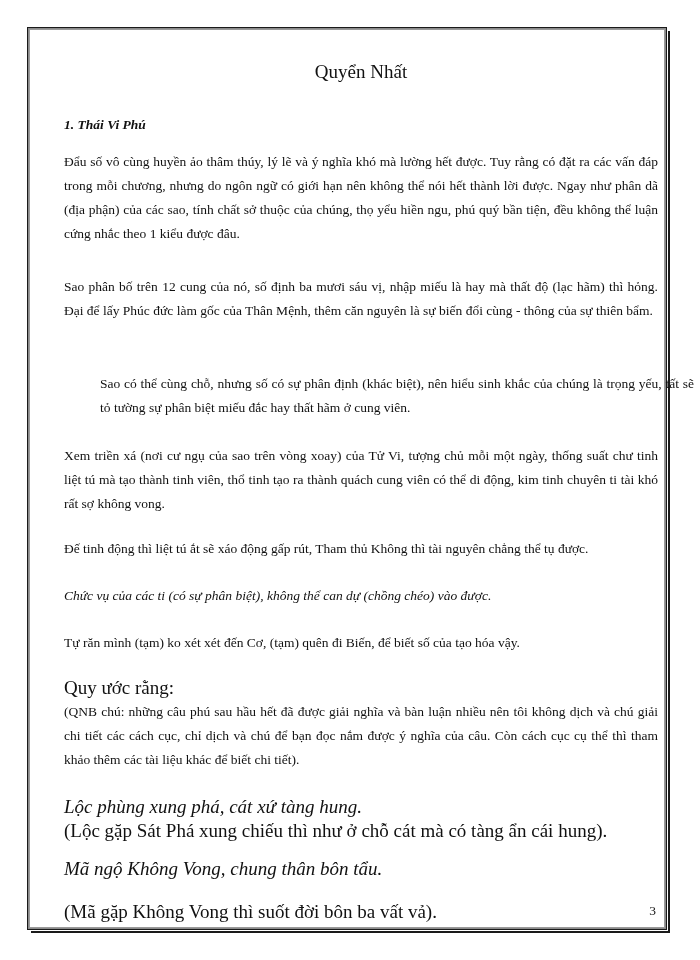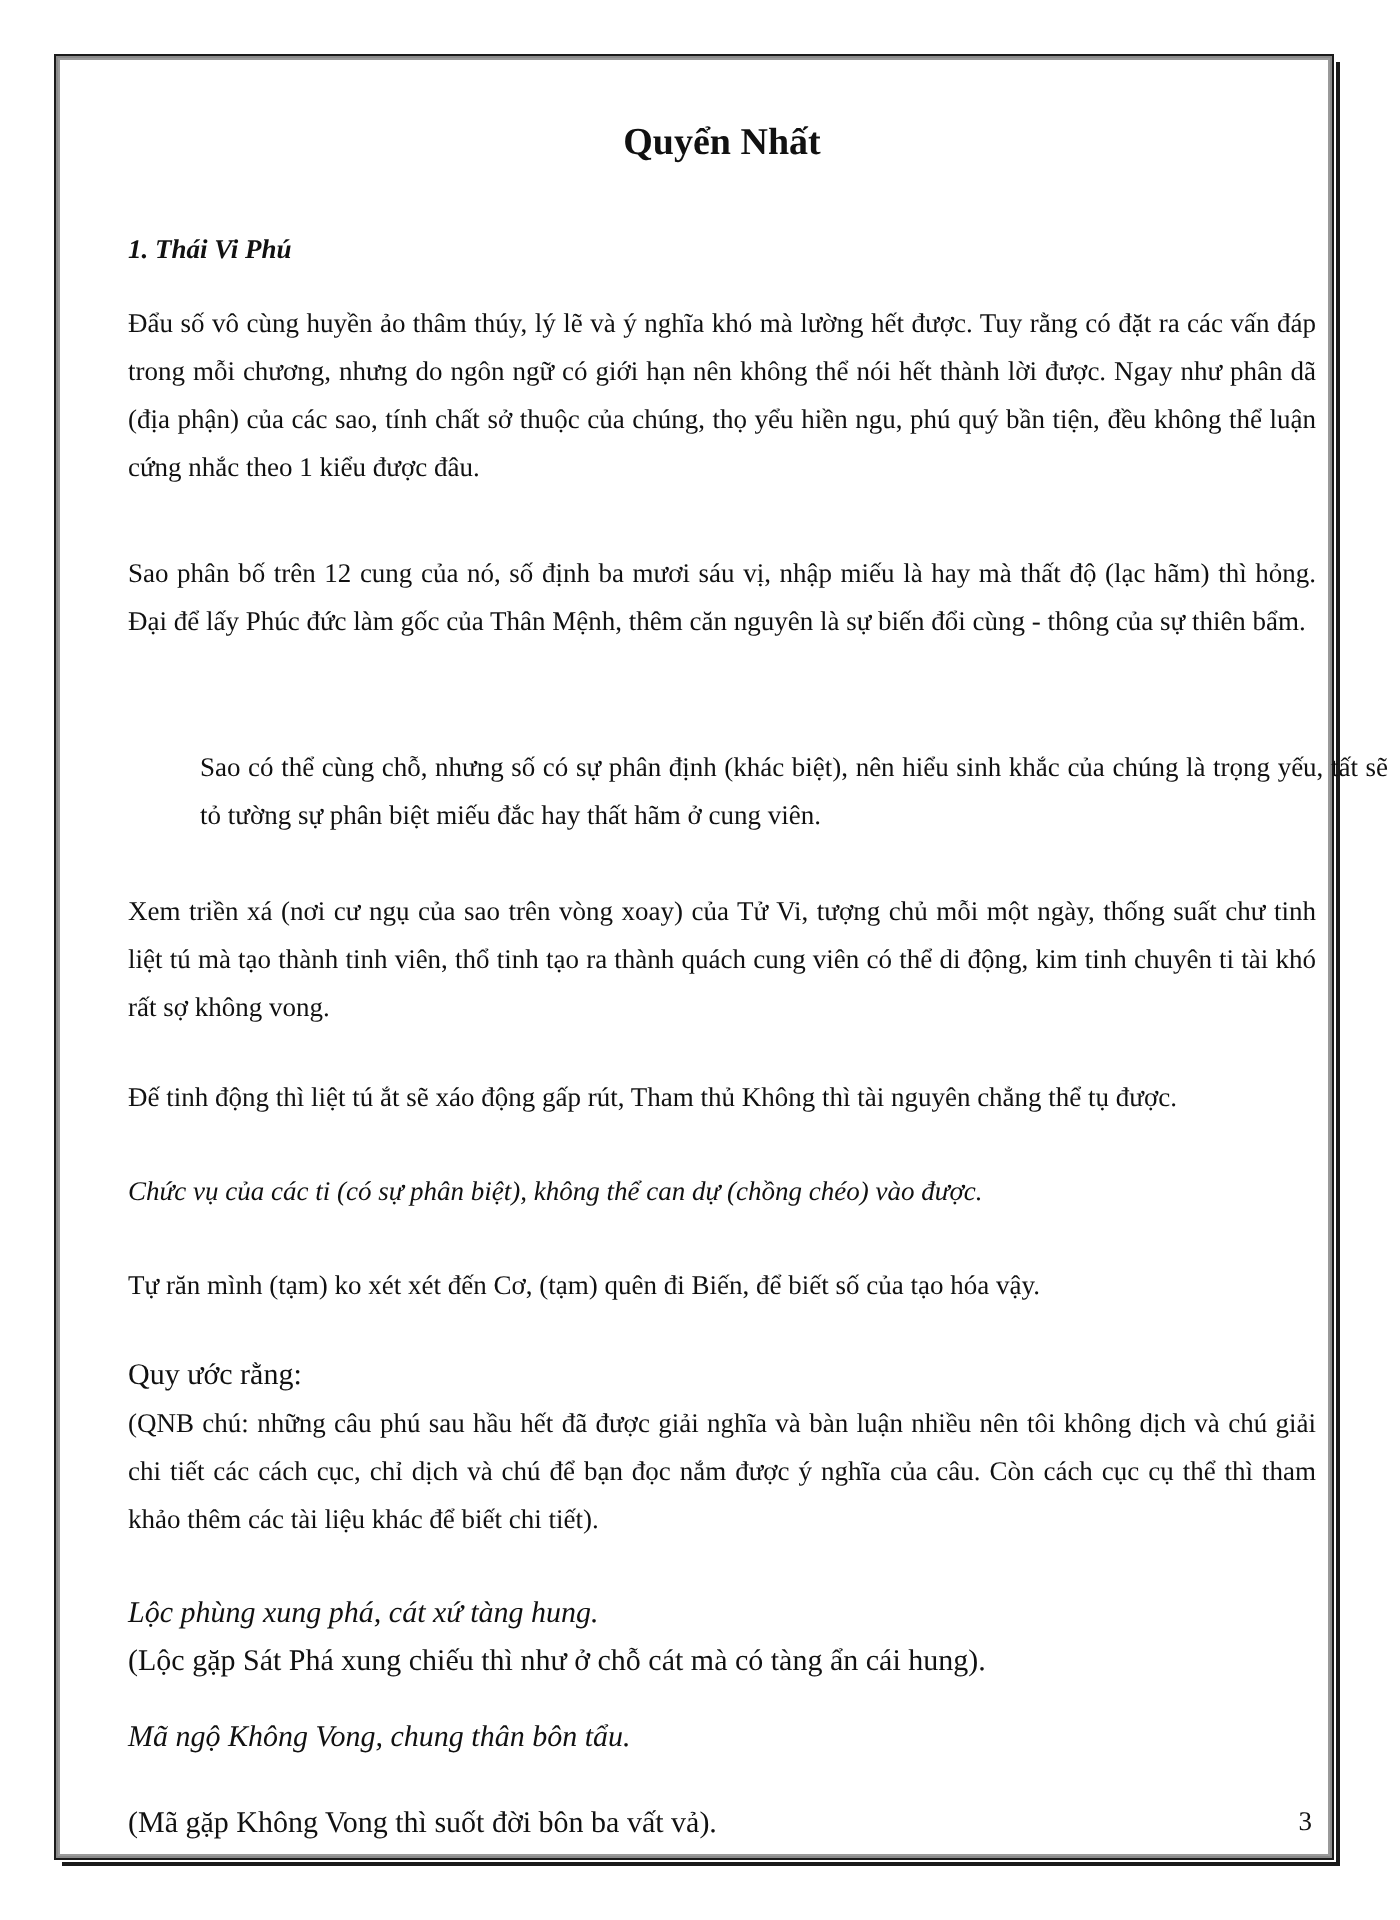--- a/index.html
+++ b/index.html
@@ -38,21 +38,21 @@
     left: 64px;
     top: 0;
     width: 594px;
   }
   .title {
     position: absolute;
     left: 0;
     width: 594px;
     top: 60px;
     text-align: center;
-    font-weight: bold;
+    font-weight: normal;
     font-size: 19px;
     line-height: 24px;
     margin: 0;
   }
   .section-heading {
     position: absolute;
     left: 0;
     top: 114px;
     font-weight: bold;
     font-style: italic;
@@ -66,21 +66,21 @@
     width: 594px;
     font-size: 13.5px;
     line-height: 24px;
     text-align: justify;
     text-align-last: left;
     margin: 0;
   }
   .line {
     position: absolute;
     left: 0;
-    font-size: 15px;
+    font-size: 19px;
     line-height: 24px;
     margin: 0;
     white-space: nowrap;
   }
   .italic { font-style: italic; }
   .page-number {
     position: absolute;
     right: 44px;
     top: 899px;
     font-size: 13.5px;

